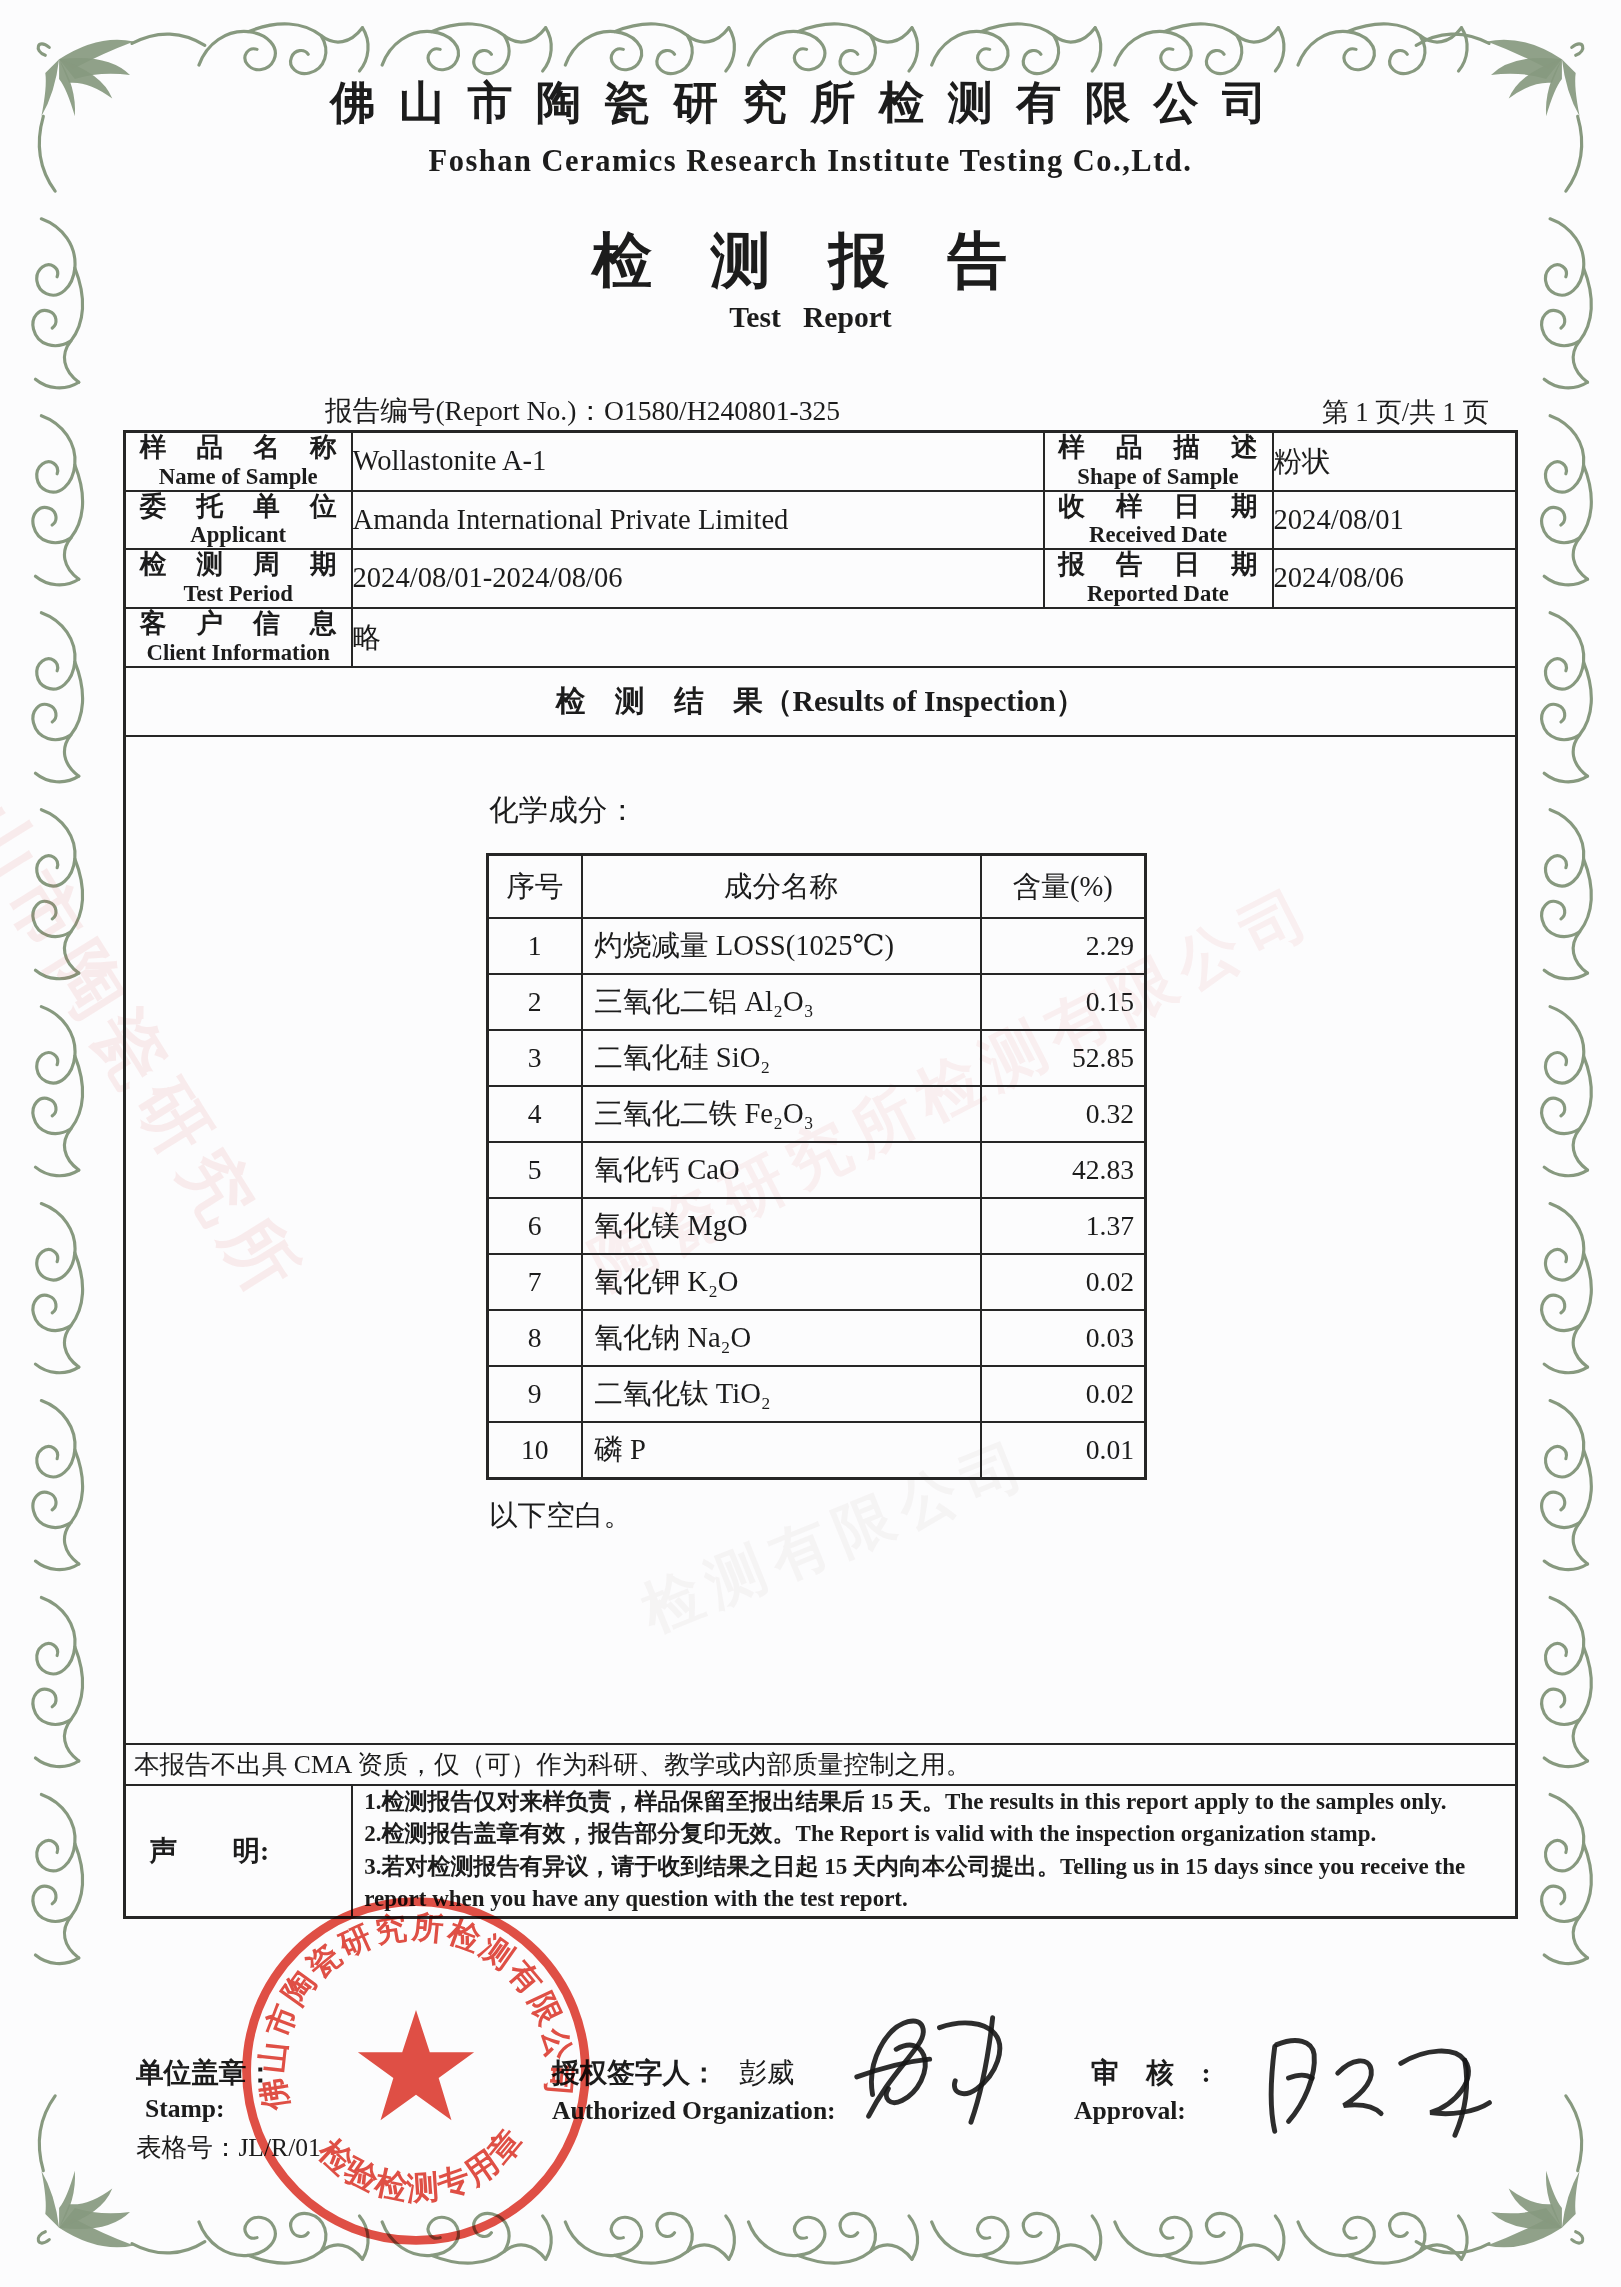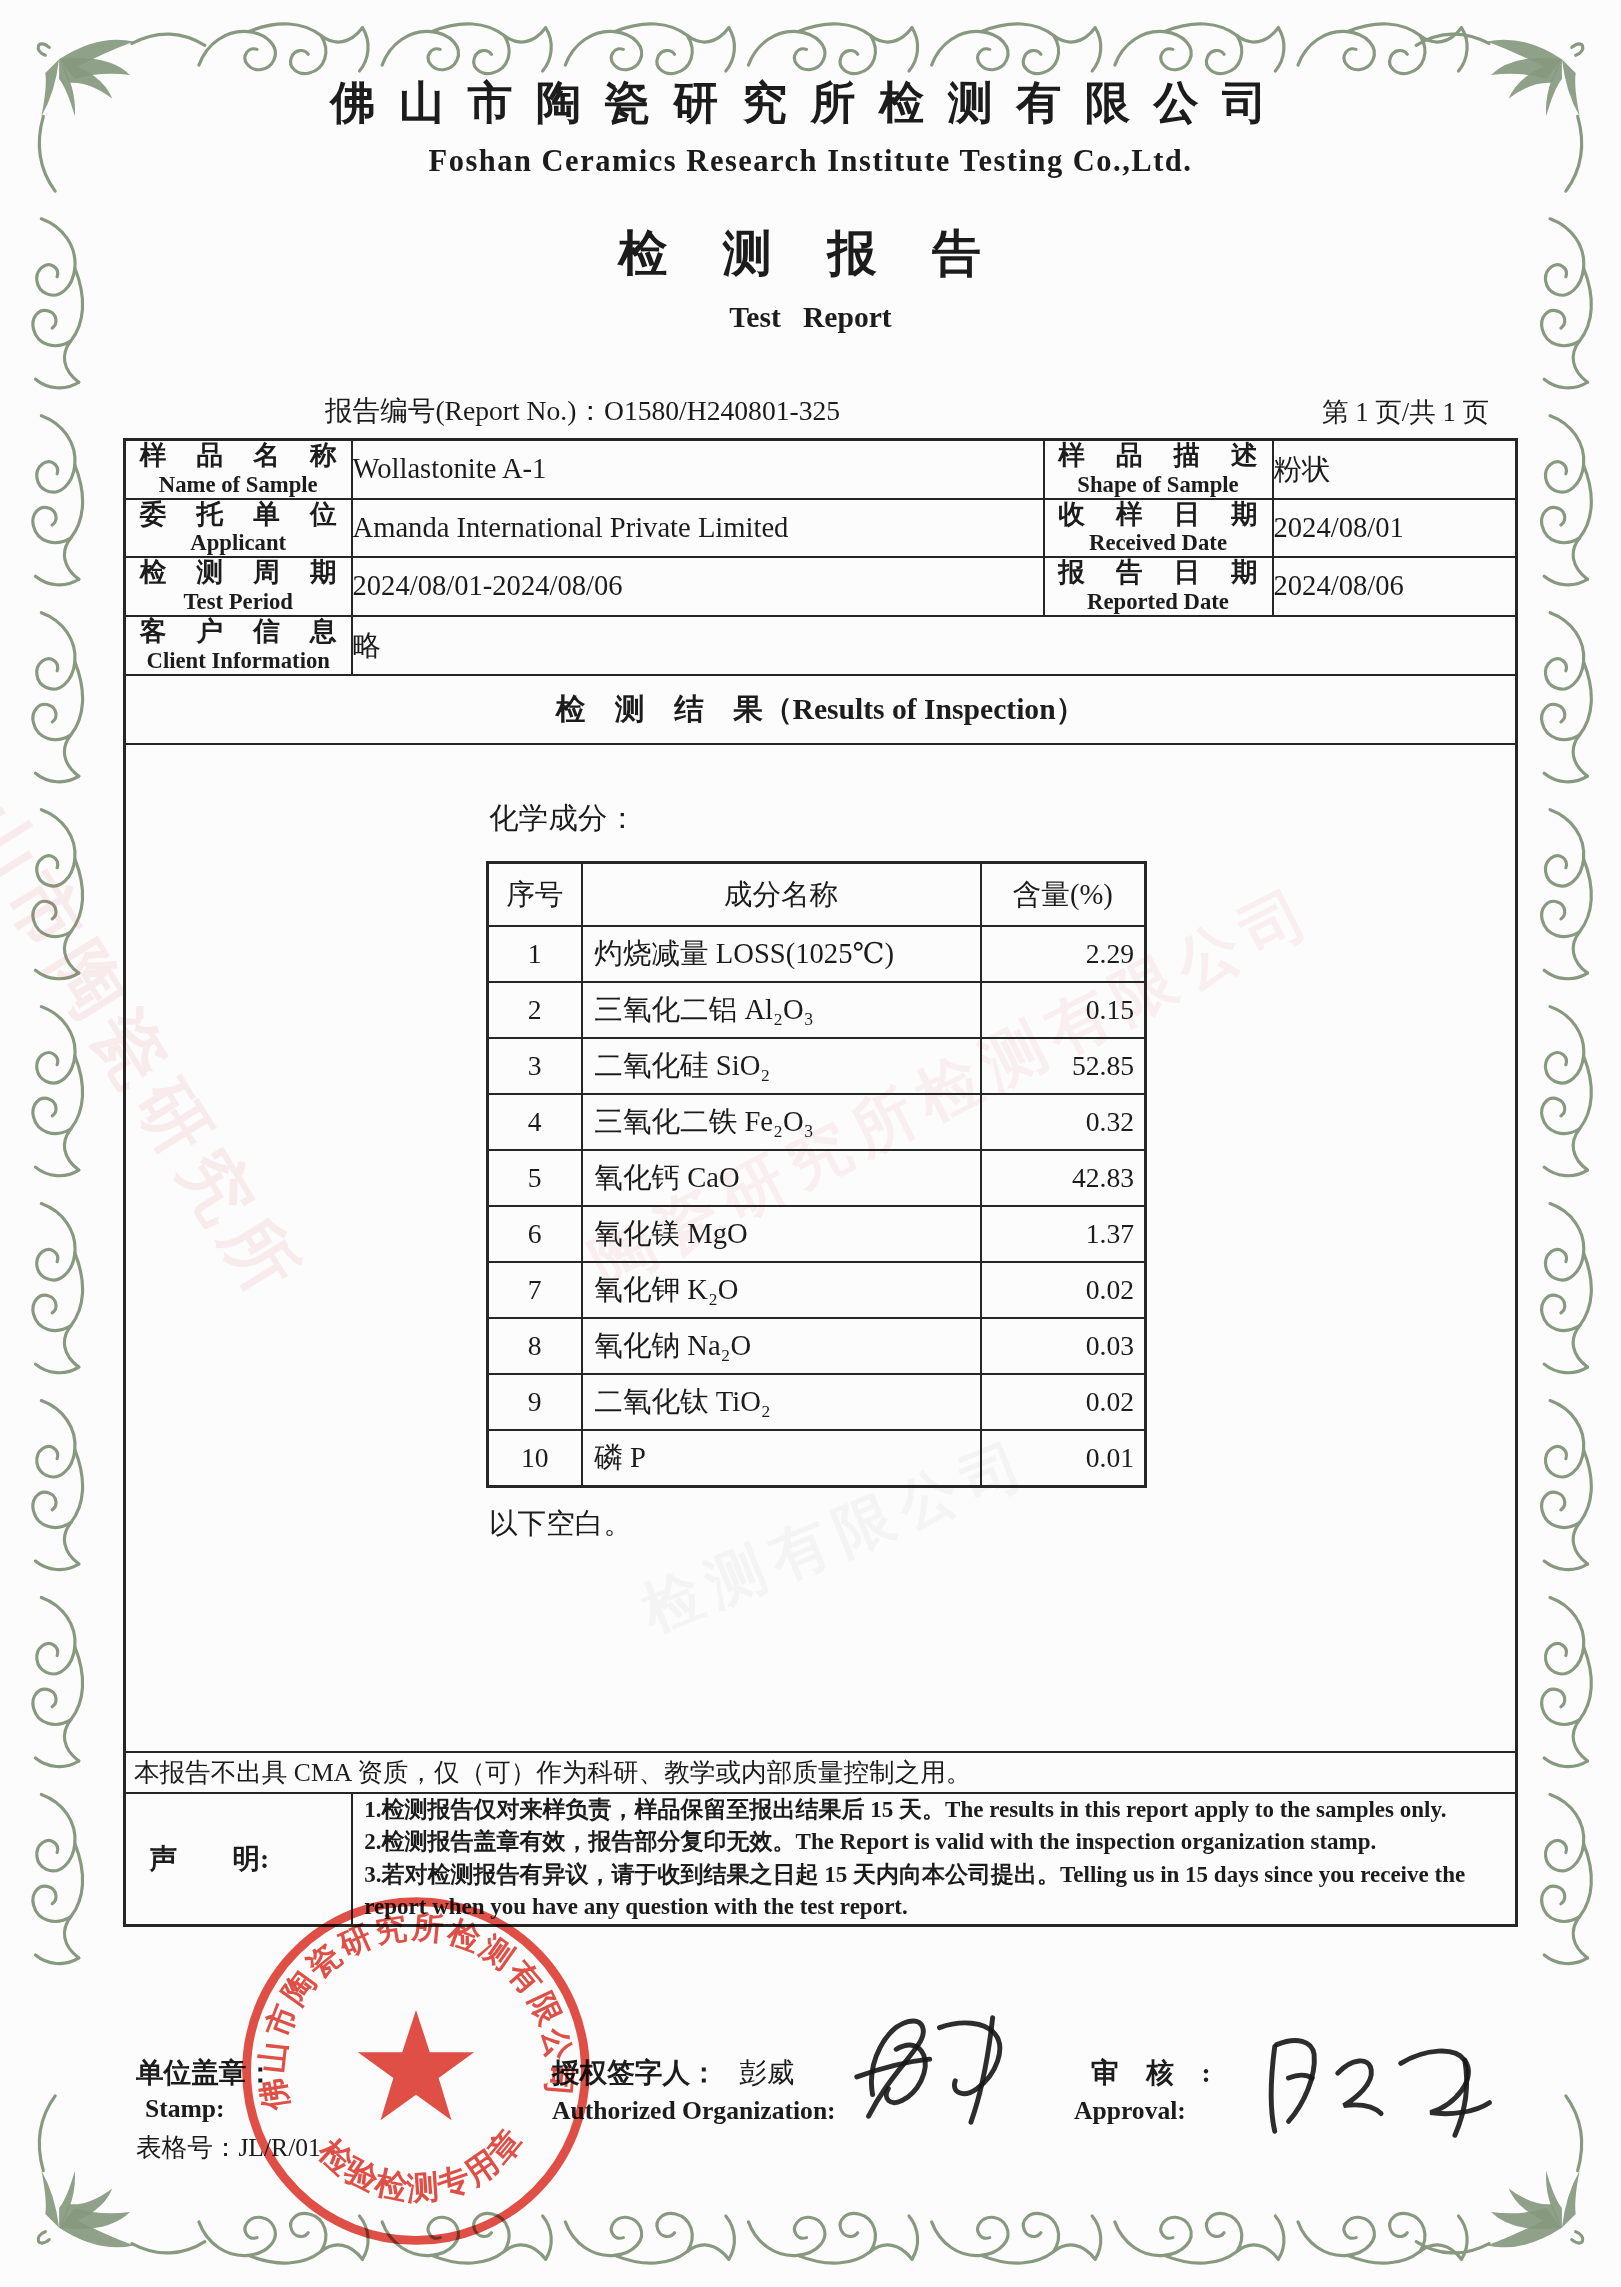--- a/index.html
+++ b/index.html
@@ -14,29 +14,29 @@
   .bst{stroke:#87997f;stroke-width:3.2;fill:none;stroke-linecap:round;}
   .bfl{fill:#87997f;stroke:none;opacity:.92;}
   
   .ghost{position:absolute;font-weight:700;white-space:nowrap;pointer-events:none;letter-spacing:9.9px;}
   
   .company-cn{position:absolute;left:0;top:73px;width:100%;text-align:center;
     font-size:45px;font-weight:700;letter-spacing:23.6px;}
   .company-en{position:absolute;left:0;top:144px;width:100%;text-align:center;
     font-size:30.5px;font-weight:600;letter-spacing:1.5px;}
   .title-cn{position:absolute;left:0;top:221px;width:100%;text-align:center;
-    font-size:49px;font-weight:700;letter-spacing:21.7px;}
+    font-size:60px;font-weight:700;letter-spacing:21.7px;}
   .title-en{position:absolute;left:0;top:301px;width:100%;text-align:center;
     font-size:29.6px;font-weight:600;white-space:pre;}
   .report-no{position:absolute;left:325px;top:392px;font-size:27.6px;}
   .page-info{position:absolute;right:132px;top:394px;font-size:26.6px;}
   
   table.main{position:absolute;left:123px;top:430px;width:1391px;
     border-collapse:collapse;table-layout:fixed;}
-  table.main,table.main td{border:2px solid #262626;margin-top:8px;}
+  table.main,table.main td{border:2px solid #262626;}
   table.main{border-width:3px;}
   table.main td{padding:0;vertical-align:middle;}
   .lc{font-weight:700;font-size:26.6px;text-align:justify;text-align-last:justify;padding:0 13.8px;line-height:29.6px;}
   .le{font-weight:700;font-size:22.7px;text-align:center;margin-top:1px;line-height:25.6px;}
   .val{font-size:28.6px;padding-left:15.8px;}
   .sec{text-align:center;font-size:29.6px;font-weight:700;}
   .resCell{position:relative;}
   .chem-label{position:absolute;left:363px;top:53px;font-size:29.6px;}
   .chem-wrap{position:absolute;left:360px;top:116px;}
   table.chem{border-collapse:collapse;table-layout:fixed;width:658px;}

